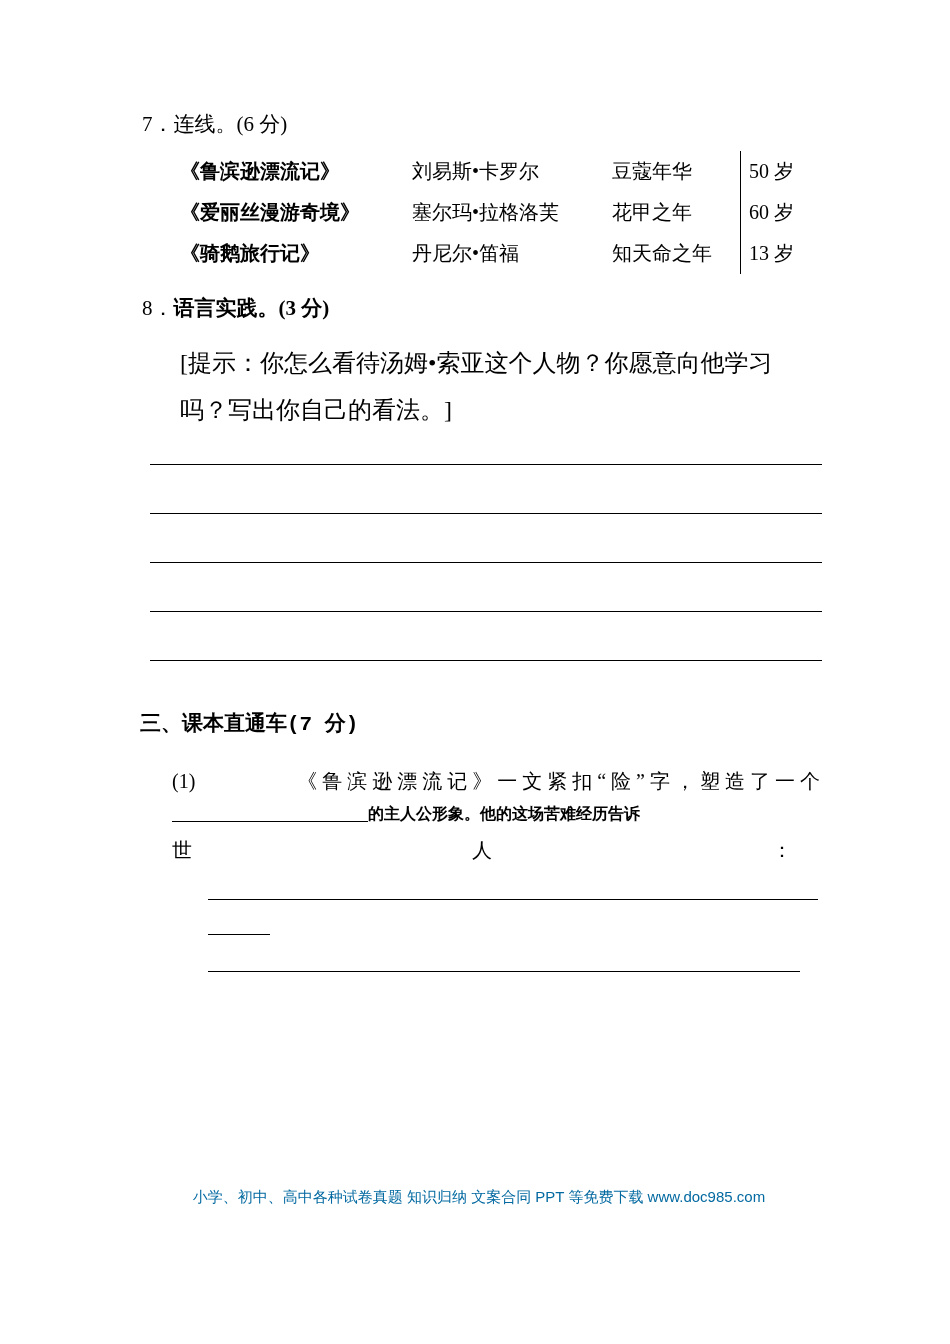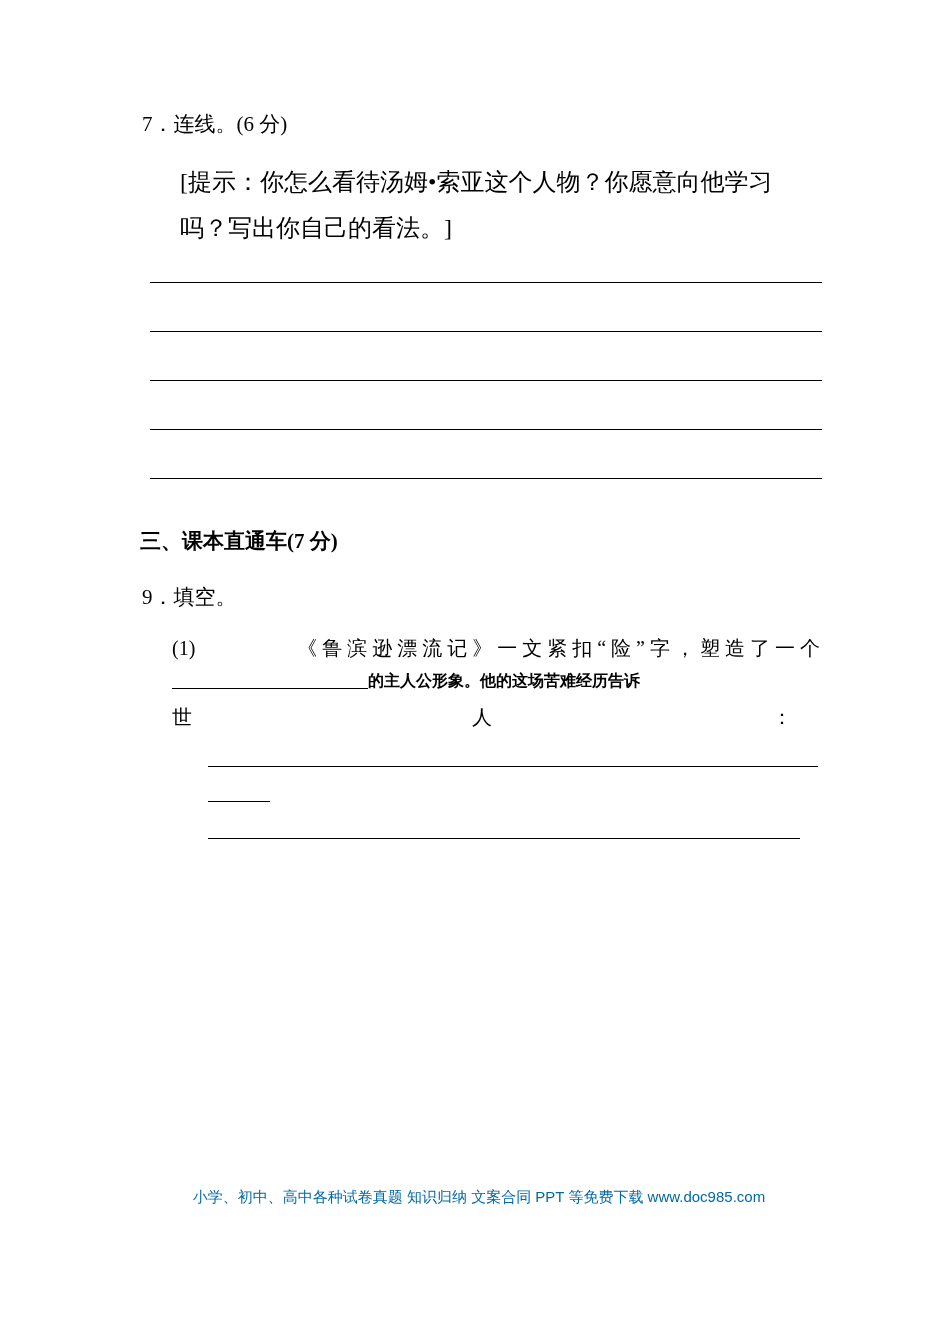--- a/index.html
+++ b/index.html
@@ -106,20 +106,21 @@
     border-bottom: 1.4px solid #000;
     margin-bottom: 48px;
   }
 
   
   .section-head {
     font-size: 21px;
     font-weight: bold;
     margin-top: 20px;
     margin-left: -2px;
+    font-family: Liberation Mono, monospace;
   }
 
   
   .item9 {
     margin-top: 26px;
   }
   .item9-sub {
     margin-top: 16px;
     margin-left: 30px;
     font-size: 20px;
@@ -194,40 +195,62 @@
 <body>
 
 <div class="page">
   <div class="content">
 
     <div class="item7">
       <div class="q-line">
         <span class="q-num">7．</span><span>连线。(6 分)</span>
       </div>
 
+      <table class="match-table">
+        <tbody>
+            <tr class="r1">
+          <td class="col-book">《鲁滨逊漂流记》</td>
+          <td class="col-author">刘易斯•卡罗尔</td>
+          <td class="col-term">豆蔻年华</td>
+          <td class="col-age">50 岁</td>
+        </tr>
+        <tr class="r2">
+          <td class="col-book">《爱丽丝漫游奇境》</td>
+          <td class="col-author">塞尔玛•拉格洛芙</td>
+          <td class="col-term">花甲之年</td>
+          <td class="col-age">60 岁</td>
+        </tr>
+        <tr class="r3">
+          <td class="col-book">《骑鹅旅行记》</td>
+          <td class="col-author">丹尼尔•笛福</td>
+          <td class="col-term">知天命之年</td>
+          <td class="col-age">13 岁</td>
+        </tr>
+      </tbody>
+        </table>
     </div>
 
     <div class="item8">
+      <div class="q-line">
+        <span class="q-num">8．</span><span class="bold">语言实践。(3 分)</span>
+      </div>
       <div class="hint">[提示：你怎么看待汤姆•索亚这个人物？你愿意向他学习吗？写出你自己的看法。]</div>
 
       <div class="rules">
         <div class="rule"></div>
         <div class="rule"></div>
         <div class="rule"></div>
         <div class="rule"></div>
         <div class="rule"></div>
       </div>
     </div>
 
     <div class="section-head">三、课本直通车(7 分)</div>
 
     <div class="item9">
-      <div class="q-line">
-        <span class="q-num">9．</span><span>填空。</span>
-      </div>
 
       <div class="item9-sub">
         <div class="justify-row">
           <span>(1)</span>
           <span>《 鲁 滨 逊 漂 流 记 》 一 文 紧 扣 “ 险 ” 字 ， 塑 造 了 一 个</span>
         </div>
       </div>
 
       <div class="row-2">
         <span class="fill-blank"></span><span>的主人公形象。他的这场苦难经历告诉</span>

